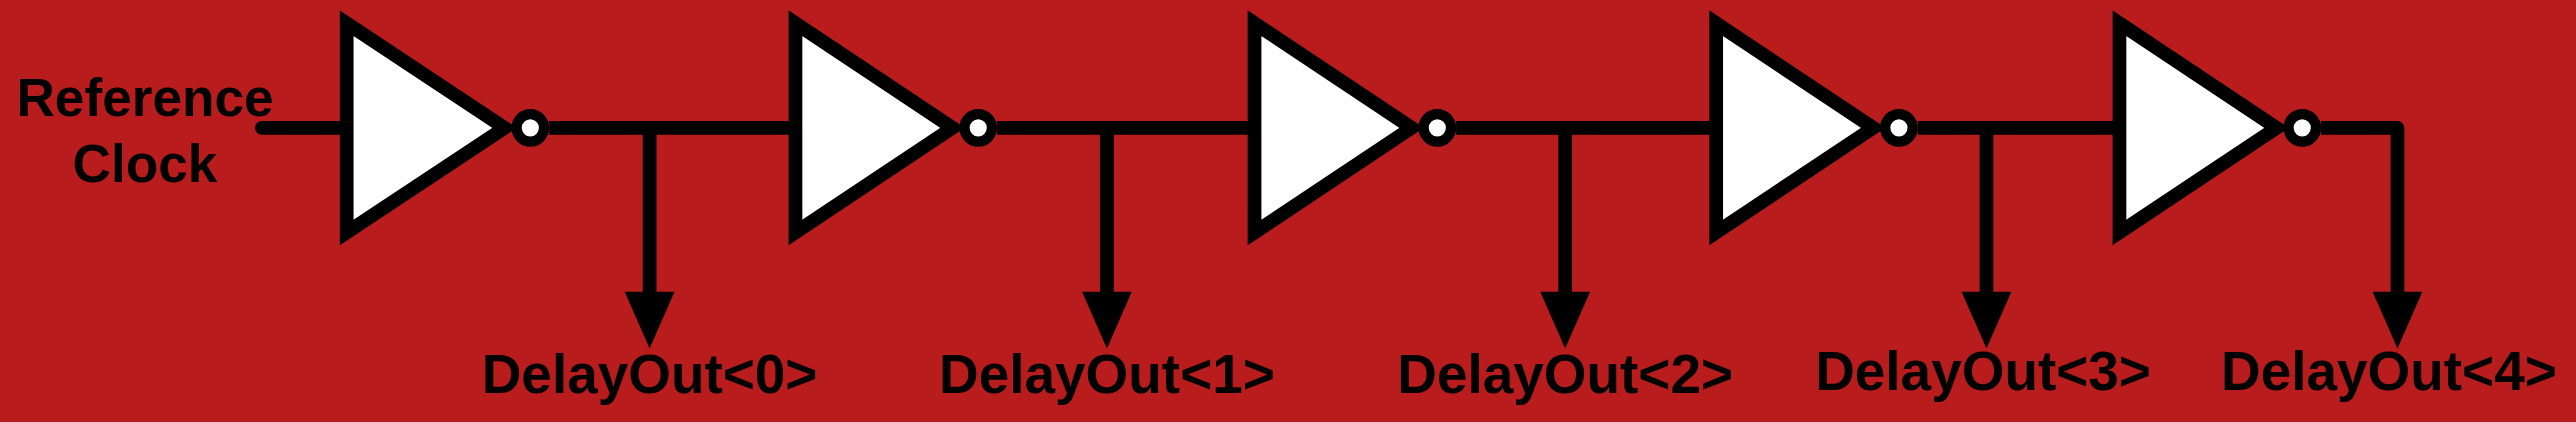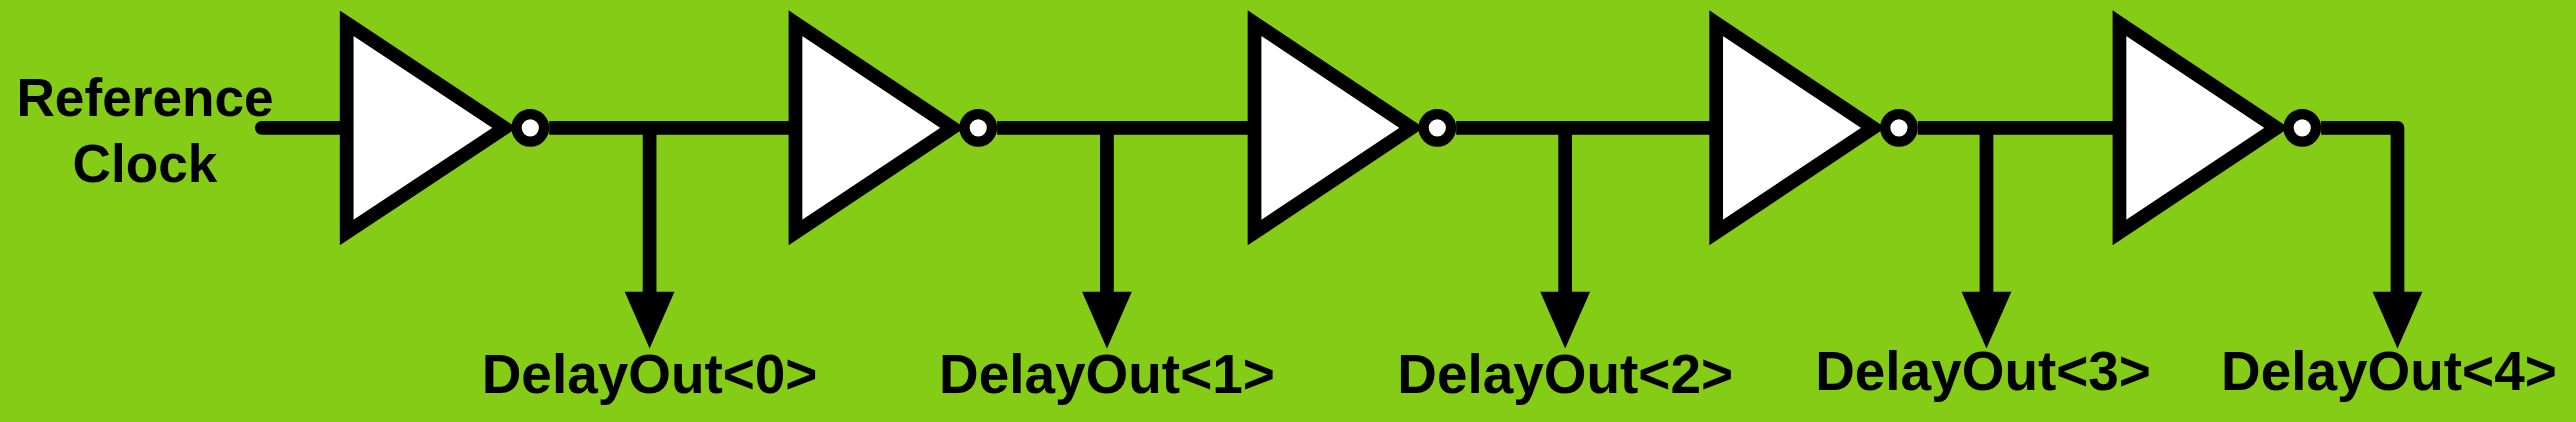--- a/index.html
+++ b/index.html
@@ -2,21 +2,21 @@
 <html style="font-size:13.7px"><head>
 <meta charset="utf-8">
 <style>
   html, body {
     margin: 0;
     padding: 0;
     background: #ffffff;
   }
   .schematic-wrap {
     width: 100%;
-    background: #84cc16;
+    background: #b91c1c;
   }
   svg {
     display: block;
     width: 100%;
     height: auto;
   }
   .wire {
     stroke: #000000;
     stroke-width: 16;
     fill: none;

